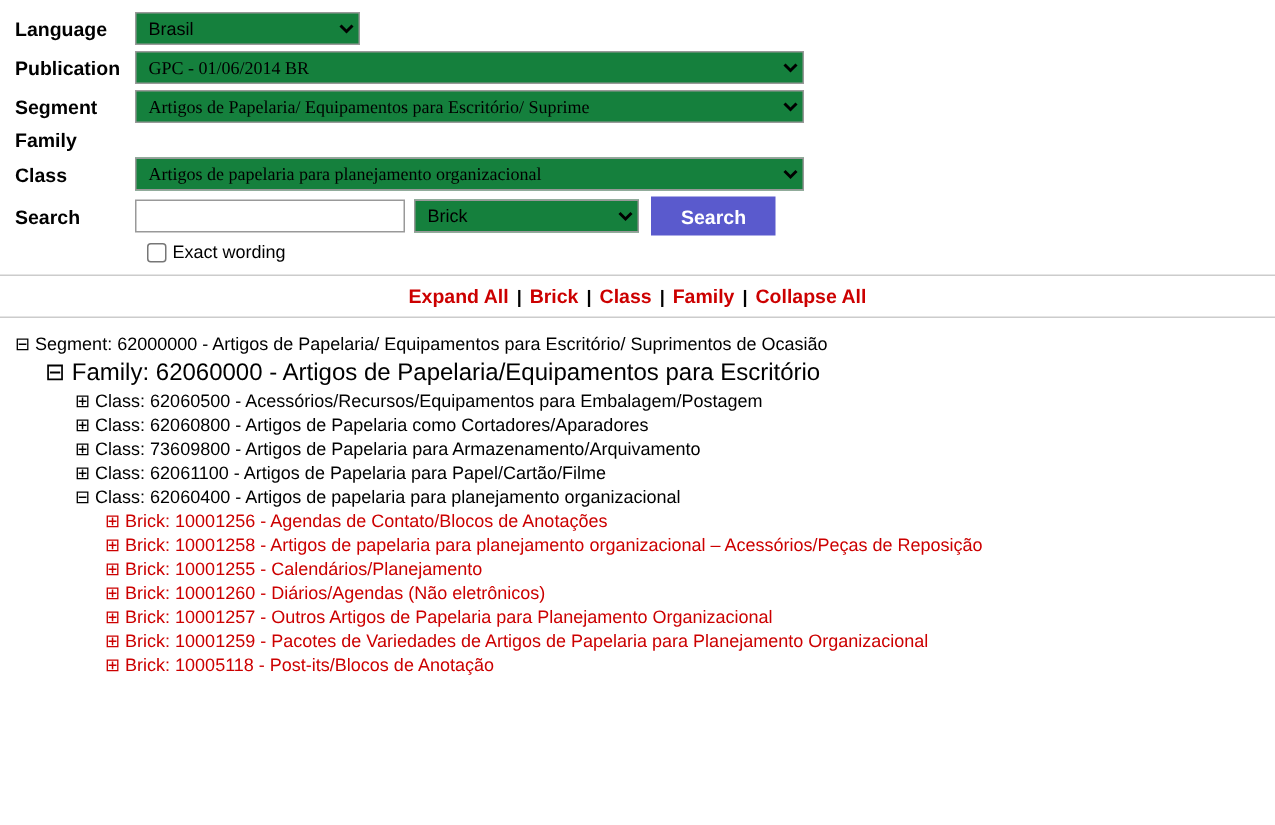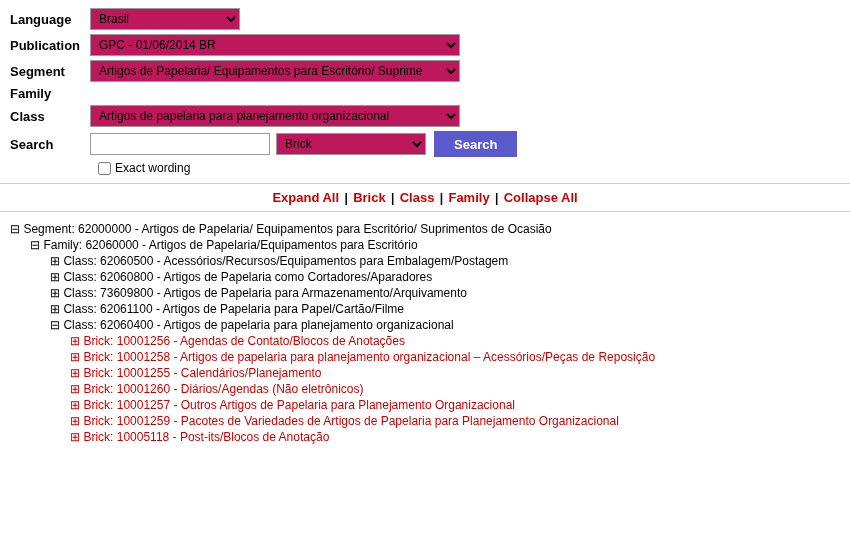--- a/index.html
+++ b/index.html
@@ -28,24 +28,24 @@
       padding-right: 8px;
       color: #000;
     }
     .form-control {
       font-size: 12px;
       border: 1px solid #999;
       padding: 2px 4px;
       height: 22px;
     }
     select.form-control {
-      background: #be185d;
+      background: #15803d;
       cursor: pointer;
     }
-    .select-wide { width: 370px; }
+    .select-wide { width: 446px; font-family: Liberation Serif, serif; }
     .select-medium { width: 150px; }
     .search-text-input {
       width: 180px;
       font-size: 12px;
       border: 1px solid #999;
       padding: 2px 4px;
       height: 22px;
     }
     .search-btn {
       background: #5a5acd;
@@ -92,21 +92,21 @@
     }
     .tree-segment {
       margin-bottom: 4px;
     }
     .segment-label {
       color: #000;
       font-size: 12px;
     }
     .family-label {
       color: #000;
-      font-size: 12px;
+      font-size: 16px;
       margin-left: 20px;
     }
     .class-label {
       color: #000;
       font-size: 12px;
       margin-left: 40px;
     }
     .brick-label {
       color: #cc0000;
       font-size: 12px;

